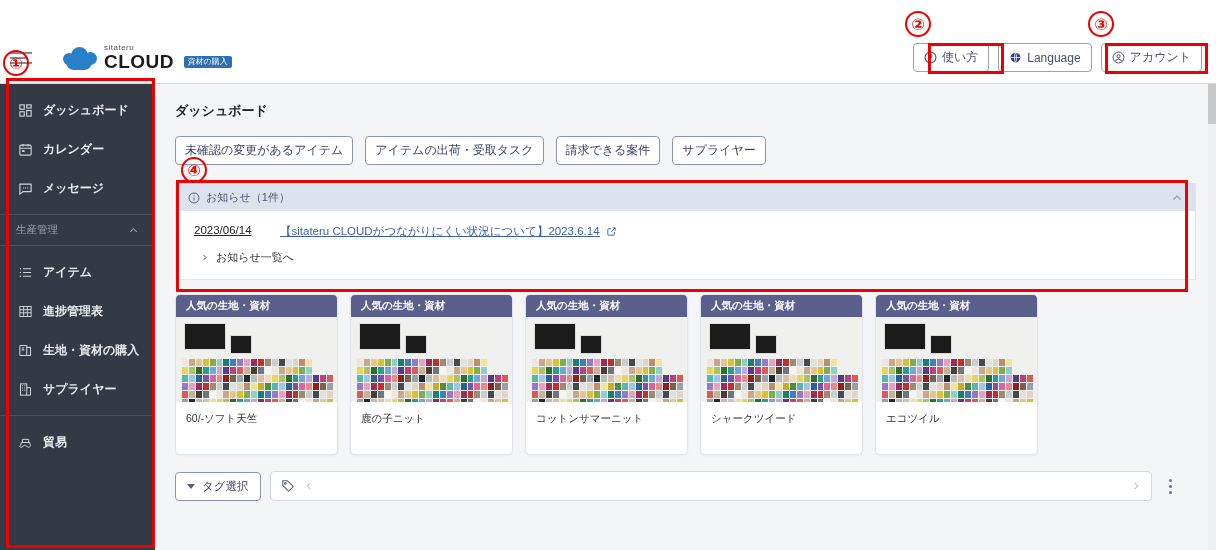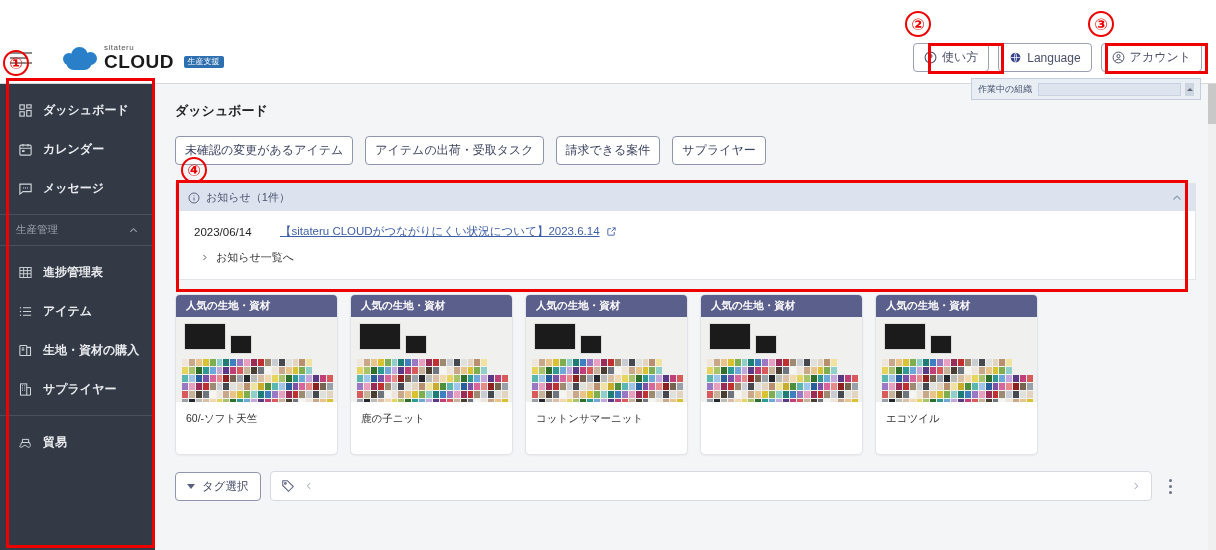--- a/index.html
+++ b/index.html
@@ -93,21 +93,21 @@
 
   .notice {
     margin: 18px 20px 0 20px; background:#fff; border:1px solid #e2e4ea;
   }
   .notice-head {
     background:#dde3ee; height: 27px; display:flex; align-items:center;
     padding: 0 12px; font-size: 11px; color:#4a5470; cursor: pointer;
   }
   .notice-head .ic { width:12px;height:12px;margin-right:6px; }
   .notice-head .chev { margin-left:auto; width:12px; height:12px; }
-  .notice-row { display:flex; align-items:center; padding: 13px 0 0 18px; font-size: 11.5px; color:#222; }
+  .notice-row { display:flex; align-items:flex-start; padding: 13px 0 0 18px; font-size: 11.5px; color:#222;text-decoration:underline; }
   .notice-date { width: 86px; }
   .notice-link { color:#3e5fa8; text-decoration: underline; display:flex; align-items:center; gap:6px; cursor:pointer; }
   .ext-ic { width: 11px; height: 11px; }
   .notice-more { display:flex; align-items:center; gap:7px; padding: 11px 0 14px 24px; font-size:11px; color:#333; cursor:pointer; }
   .notice-more .chev { width:9px;height:9px; }
 
   
   .cards { display:flex; gap: 12px; padding: 14px 0 0 20px; }
   .card {
     width: 163px; background:#fff; border:1px solid #e2e4ea; border-radius: 5px;
@@ -166,21 +166,21 @@
     <div class="logo-wrap">
       <div class="cloud-glyph">
         <div class="c3"></div>
           <div class="c4"></div>
           <div class="c2"></div>
           <div class="c1"></div>
       </div>
       <div class="logo-text">
         <span class="logo-sub">sitateru</span>
         <span class="logo-main">CLOUD</span>
-        <span class="logo-badge">生産支援</span>
+        <span class="logo-badge">資材の購入</span>
       </div>
     </div>
 
     <div class="topbar-right">
       <div class="tb-btn">
         <svg class="tb-icon" viewBox="0 0 24 24" fill="none" stroke="#4a4f6a" stroke-width="2">
           <circle cx="12" cy="12" r="10"></circle>
             <path d="M9.2 9.2a2.8 2.8 0 1 1 3.8 2.6c-.7.3-1 .9-1 1.6v.3"></path>
             <circle cx="12" cy="17.5" r="1" fill="#4a4f6a" stroke="none"></circle>
         </svg>
@@ -197,25 +197,20 @@
         <svg class="tb-icon" viewBox="0 0 24 24" fill="none" stroke="#4a4f6a" stroke-width="1.8">
           <circle cx="12" cy="12" r="10"></circle>
             <circle cx="12" cy="9.5" r="3"></circle>
             <path d="M5.8 19a6.8 6.8 0 0 1 12.4 0"></path>
         </svg>
         <span>アカウント</span>
       </div>
     </div>
   </div>
 
-  <div class="org-panel">
-    <span class="org-label">作業中の組織</span>
-    <div class="org-input" title=""></div>
-    <div class="org-spin"></div>
-  </div>
 
   <div class="sidebar">
     <div class="nav-gap"></div>
 
     <div class="nav-item">
       <svg class="ni-icon" viewBox="0 0 24 24" fill="none" stroke="#dfe2e8" stroke-width="1.8">
         <rect x="3" y="3" width="7" height="7"></rect>
           <rect x="14" y="3" width="7" height="5"></rect>
           <rect x="3" y="14" width="7" height="7"></rect>
           <rect x="14" y="12" width="7" height="9"></rect>
@@ -246,35 +241,35 @@
 
     <div class="nav-section">
       <span>生産管理</span>
       <svg class="chev" viewBox="0 0 24 24" fill="none" stroke="#9aa1ad" stroke-width="2.4">
           <path d="M5 15l7-7 7 7"></path>
         </svg>
     </div>
     <div class="nav-gap"></div>
 
     <div class="nav-item">
-      <svg class="ni-icon" viewBox="0 0 24 24" fill="none" stroke="#dfe2e8" stroke-width="1.5">
-        <rect x="3" y="4" width="18" height="16"></rect>
-          <path d="M3 9h18M3 14h18M9 4v16M15 4v16"></path>
-      </svg>
-      <span>進捗管理表</span>
-    </div>
-
-    <div class="nav-item">
       <svg class="ni-icon" viewBox="0 0 24 24" fill="none" stroke="#dfe2e8" stroke-width="1.8">
         <path d="M8 6h13M8 12h13M8 18h13"></path>
           <circle cx="4" cy="6" r="1.1" fill="#dfe2e8" stroke="none"></circle>
           <circle cx="4" cy="12" r="1.1" fill="#dfe2e8" stroke="none"></circle>
           <circle cx="4" cy="18" r="1.1" fill="#dfe2e8" stroke="none"></circle>
       </svg>
       <span>アイテム</span>
+    </div>
+
+    <div class="nav-item">
+      <svg class="ni-icon" viewBox="0 0 24 24" fill="none" stroke="#dfe2e8" stroke-width="1.5">
+        <rect x="3" y="4" width="18" height="16"></rect>
+          <path d="M3 9h18M3 14h18M9 4v16M15 4v16"></path>
+      </svg>
+      <span>進捗管理表</span>
     </div>
 
     <div class="nav-item">
       <svg class="ni-icon" viewBox="0 0 24 24" fill="none" stroke="#dfe2e8" stroke-width="1.7">
         <rect x="3" y="4" width="11" height="16" rx="1"></rect>
           <path d="M14 7h6v13h-6"></path>
           <path d="M6 8h4M6 11h4"></path>
       </svg>
       <span>生地・資材の購入</span>
     </div>
@@ -906,20 +901,21 @@
               <i style="background: rgb(199, 179, 154);"></i>
               <i style="background: rgb(74, 62, 50);"></i>
               <i style="background: rgb(111, 117, 124);"></i>
               <i style="background: rgb(245, 245, 242);"></i>
               <i style="background: rgb(239, 230, 219);"></i>
               <i style="background: rgb(201, 168, 138);"></i>
               <i style="background: rgb(232, 196, 138);"></i>
               <i style="background: rgb(217, 194, 50);"></i>
             </div>
         </div>
+        <div class="card-name">シャークツイード</div>
       </div>
       <div class="card">
         <div class="card-head">人気の生地・資材</div>
         <div class="card-img">
           <div class="sw-big"></div>
             <div class="sw-small"></div>
           <div class="sw-grid swatches">
               <i style="background: rgb(239, 230, 219);"></i>
               <i style="background: rgb(201, 168, 138);"></i>
               <i style="background: rgb(232, 196, 138);"></i>

